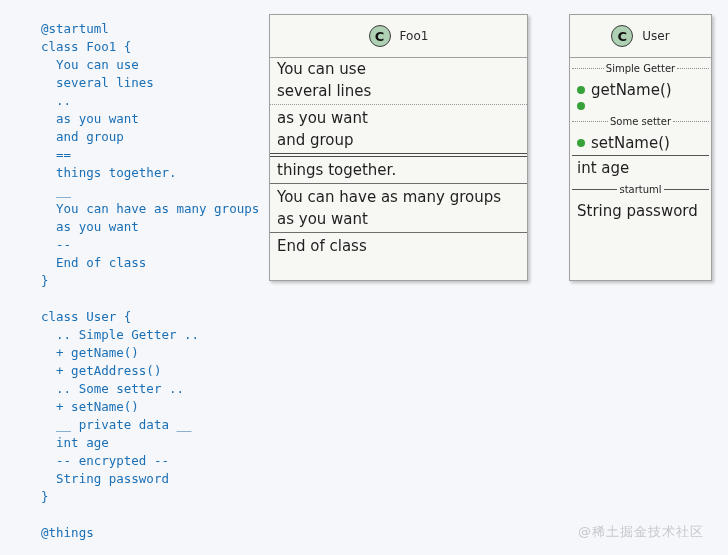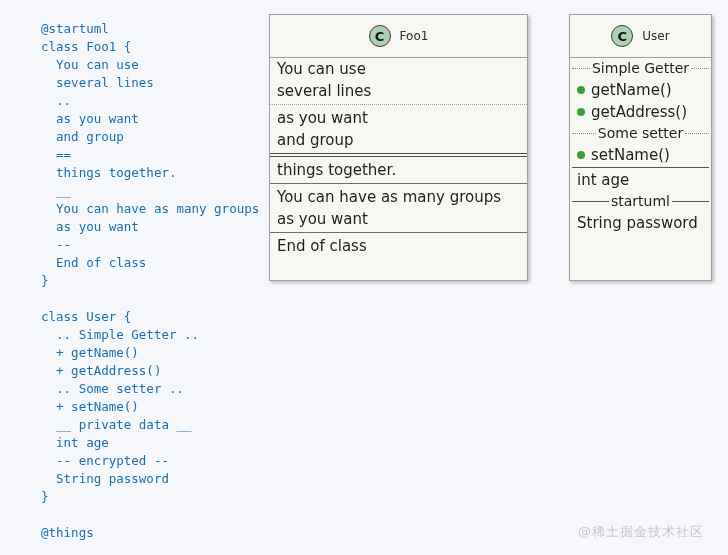--- a/index.html
+++ b/index.html
@@ -136,21 +136,21 @@
     border-bottom: 1px solid #4a4a4a;
     height: 2px;
     margin: 2px 0 2px 0;
   }
 
   
   .sep-titled {
     display: flex;
     align-items: center;
     font-family: "DejaVu Sans", sans-serif;
-    font-size: 14px;
+    font-size: 10px;
     color: #1f1f1f;
     white-space: nowrap;
     padding: 1px 2px;
     line-height: 19px;
   }
   .sep-titled .rule {
     flex: 1 1 auto;
     height: 0;
   }
   .sep-titled.dotted .rule { border-top: 1px dotted #8e8e8e; }
@@ -227,21 +227,20 @@
           <span class="rule"></span>
           <span class="lbl">Simple Getter</span>
           <span class="rule"></span>
         </div>
         <div class="member-line">
           <span class="bullet"></span>
           <span>getName()</span>
         </div>
         <div class="member-line">
           <span class="bullet"></span>
-          <span>getAddress()</span>
         </div>
         <div class="sep-titled dotted">
           <span class="rule"></span>
           <span class="lbl">Some setter</span>
           <span class="rule"></span>
         </div>
         <div class="member-line">
           <span class="bullet"></span>
           <span>setName()</span>
         </div>

